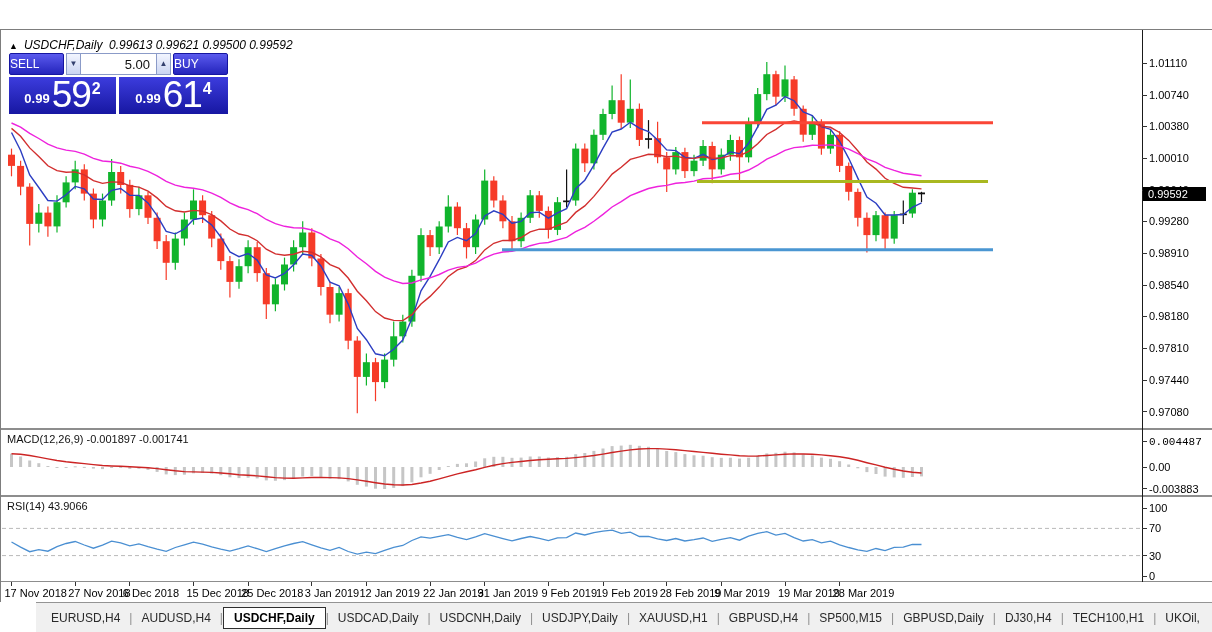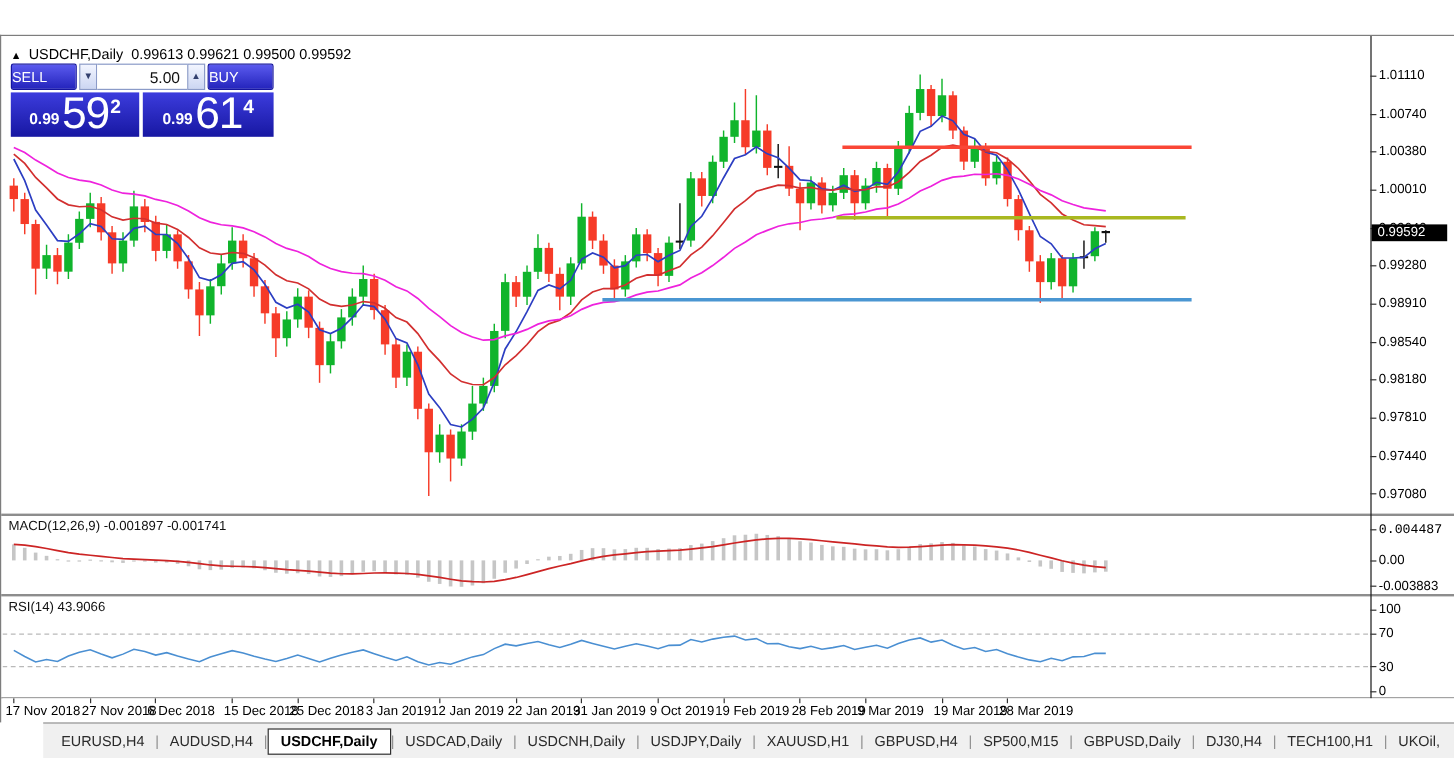--- a/index.html
+++ b/index.html
@@ -27,21 +27,21 @@
   .vaxis-line { position:absolute; left:1141px; top:0; width:1px; height:552px; background:#1a1a1a; }
 
   .axis-label { position:absolute; left:1148px; font-size:11px; color:#000; line-height:12px; white-space:nowrap; }
   .axis-tick  { position:absolute; left:1141px; width:5px; height:1px; background:#333; }
   .price-tag  { position:absolute; left:1142px; width:63px; height:14px; background:#000;
                 color:#fff; font-size:11px; line-height:14px; padding-left:5px; }
 
   .pane-label { position:absolute; left:6px; font-size:11px; color:#111; white-space:nowrap; }
 
   
-  .chart-header { position:absolute; left:8px; top:8px; font-size:12px; color:#000; white-space:nowrap; }
+  .chart-header { position:absolute; left:8px; top:8px; font-size:12px; color:#000; white-space:nowrap;font-style:italic; }
   .chart-header .tri { font-size:9px; margin-right:6px; }
   .trade-widget { position:absolute; left:8px; top:23px; width:219px; }
   .tw-row1 { display:flex; height:22px; }
   .btn-trade { width:72px; height:22px; color:#fff; font-size:12px; text-align:left; line-height:21px;
                background:linear-gradient(#5a5aee,#2424bc); border:1px solid #1515a0; border-radius:2px; cursor:pointer; }
   .vol-btn { width:19px; height:22px; background:linear-gradient(#f2f5ff,#ccd6f2); border:1px solid #8b9bc8;
              color:#33406e; font-size:8px; text-align:center; line-height:20px; cursor:pointer; }
   .vol-field { width:75px; height:22px; background:#fff; border:1px solid #8b9bc8; border-left:none; border-right:none;
                font-size:13px; color:#111; text-align:right; padding:0 6px 0 0; font-family:"Liberation Sans",sans-serif; }
   .tw-gap { width:3px; }
@@ -489,21 +489,21 @@
         <div class="date-label" style="left: 239.1px;">25 Dec 2018</div>
         <div class="date-tick" style="left: 309px;"></div>
         <div class="date-label" style="left: 302.8px;">3 Jan 2019</div>
         <div class="date-tick" style="left: 364px;"></div>
         <div class="date-label" style="left: 357.4px;">12 Jan 2019</div>
         <div class="date-tick" style="left: 428px;"></div>
         <div class="date-label" style="left: 421.1px;">22 Jan 2019</div>
         <div class="date-tick" style="left: 482px;"></div>
         <div class="date-label" style="left: 475.7px;">31 Jan 2019</div>
         <div class="date-tick" style="left: 546px;"></div>
-        <div class="date-label" style="left: 539.4px;">9 Oct 2019</div>
+        <div class="date-label" style="left: 539.4px;">9 Feb 2019</div>
         <div class="date-tick" style="left: 601px;"></div>
         <div class="date-label" style="left: 594px; text-align: right;">19 Feb 2019</div>
         <div class="date-tick" style="left: 664px;"></div>
         <div class="date-label" style="left: 657.7px;">28 Feb 2019</div>
         <div class="date-tick" style="left: 719px;"></div>
         <div class="date-label" style="left: 712.3px;">9 Mar 2019</div>
         <div class="date-tick" style="left: 783px;"></div>
         <div class="date-label" style="left: 776px;">19 Mar 2019</div>
         <div class="date-tick" style="left: 837px;"></div>
         <div class="date-label" style="left: 830.6px;">28 Mar 2019</div>

